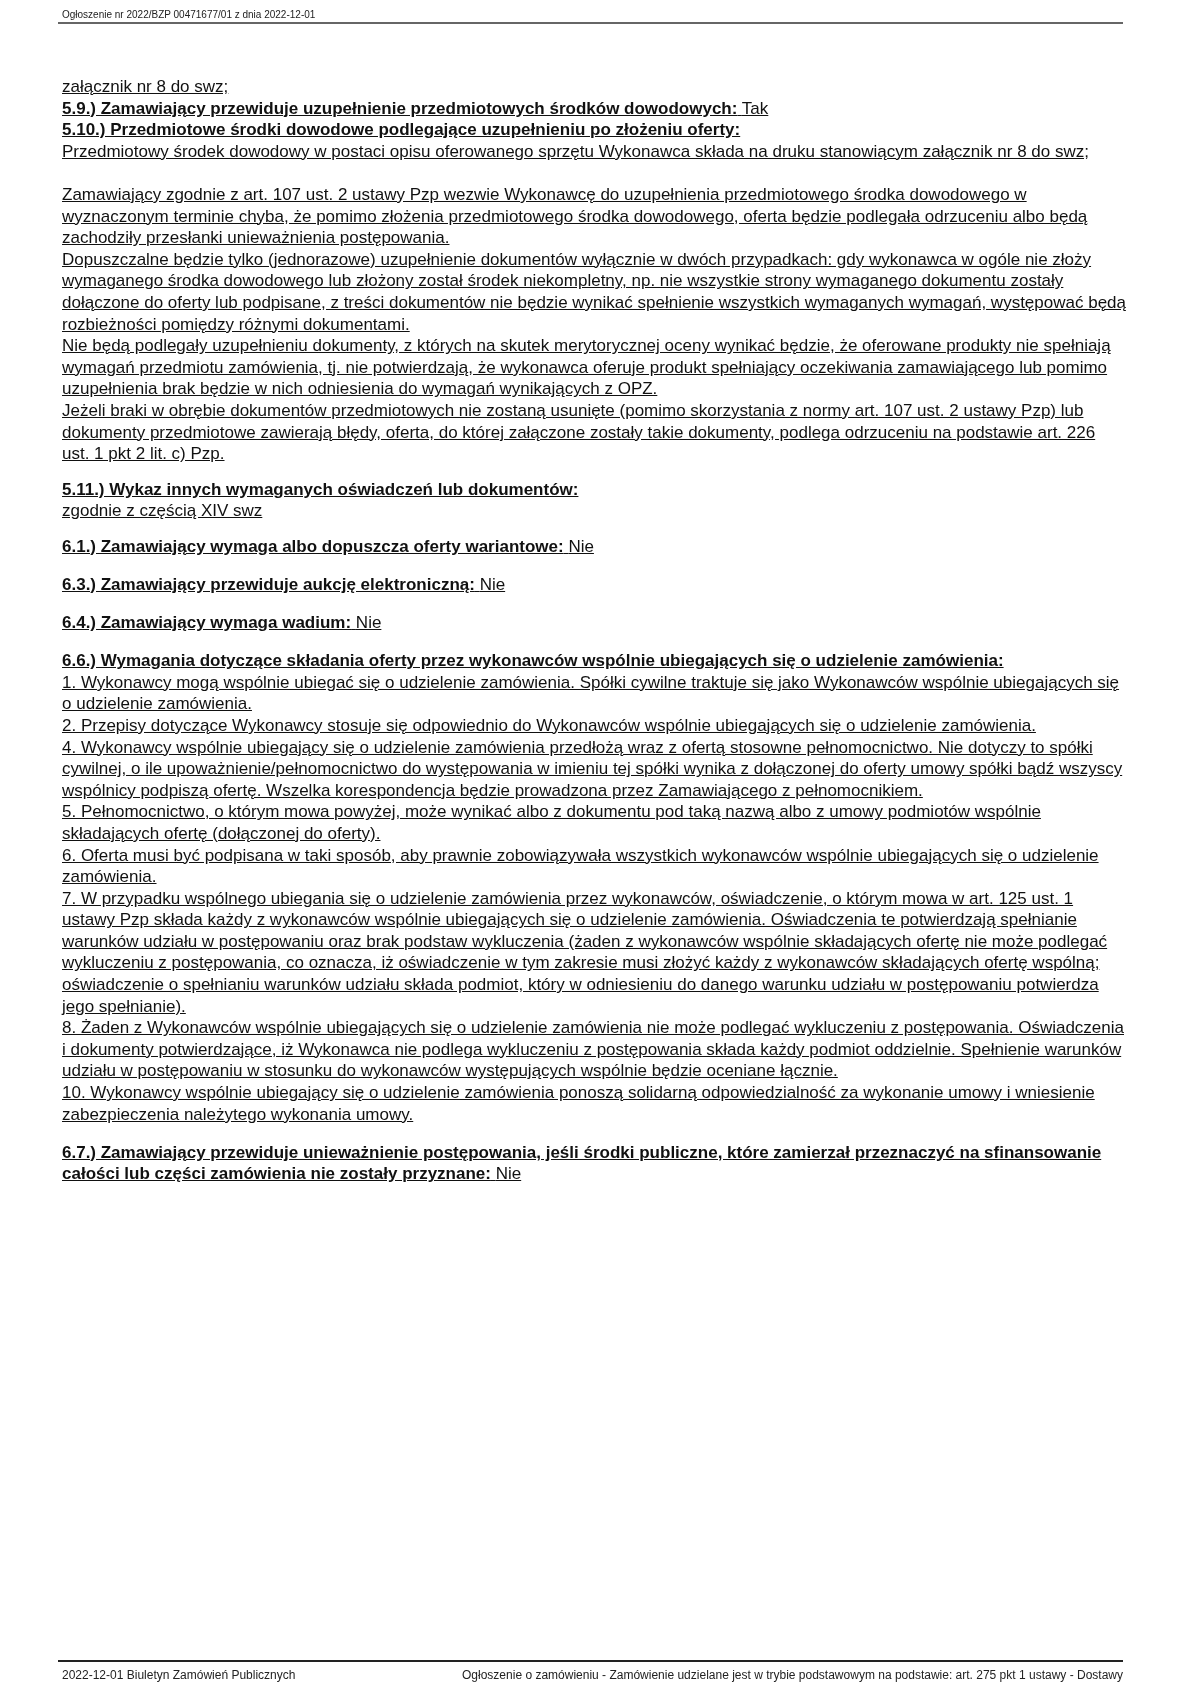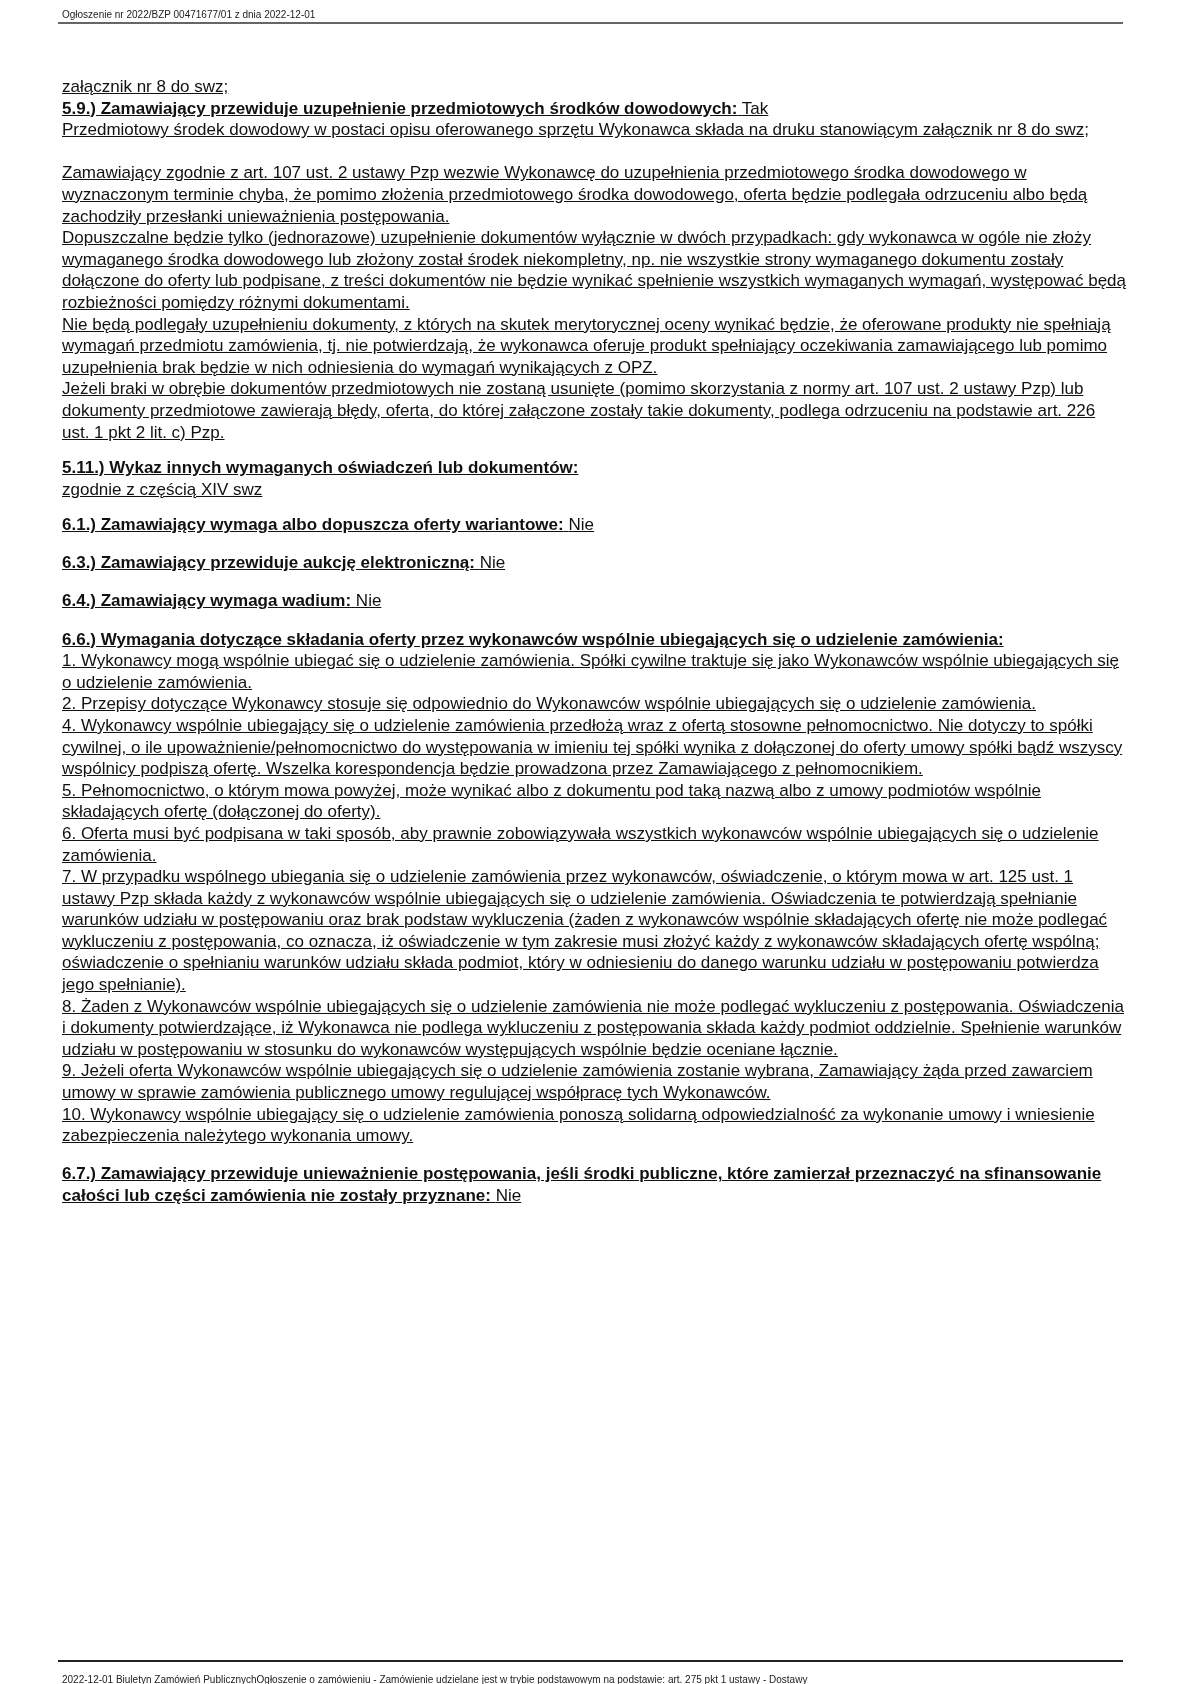--- a/index.html
+++ b/index.html
@@ -12,40 +12,41 @@
              font-size: 17px; line-height: 21.6px; text-decoration: underline; }
   .block { margin: 0 0 14px 0; }
   .q { font-weight: bold; }
   .p { margin: 0; }
   .gap { height: 21.6px; }
   .section-box { background: #c0c0c0; border: 1.5px solid #444; border-top-width: 2px; border-bottom-width: 2px;
                  margin: 4px 0 25px -3px; padding: 1px 0 1px 9px; font-weight: bold; font-size: 17px; line-height: 20px; width: 1075px; }
   .ans-block { margin-bottom: 16.5px; }
   .page-footer { position: absolute; left: 58px; top: 1660px; width: 1065px; }
   .page-footer .ftr-line { height: 1.5px; background: #222; }
-  .page-footer .ftr-row { display: flex; justify-content: flex-start; font-size: 10px; color: #222; padding: 6px 0 0 4px; margin-top: 6px; }
+  .page-footer .ftr-row { display: flex; justify-content: space-between; font-size: 12px; color: #222; padding: 6px 0 0 4px; }
 </style>
 </head>
 <body>
 
 <div class="page-header">
   <div class="hdr-text">Ogłoszenie nr 2022/BZP 00471677/01 z dnia 2022-12-01</div>
   <div class="hdr-line"></div>
 </div>
 
 <div class="content">
 
   <p class="p block">załącznik nr 8 do swz;</p>
 
   <p class="p block">
     <span class="q">5.9.) Zamawiający przewiduje uzupełnienie przedmiotowych środków dowodowych:</span>
     <span>Tak</span>
   </p>
 
   <div class="block">
+    <div class="q">5.10.) Przedmiotowe środki dowodowe podlegające uzupełnieniu po złożeniu oferty:</div>
     <p class="p">Przedmiotowy środek dowodowy w postaci opisu oferowanego sprzętu Wykonawca składa na druku stanowiącym załącznik nr 8 do swz;</p>
     <div class="gap"></div>
     <p class="p">Zamawiający zgodnie z art. 107 ust. 2 ustawy Pzp wezwie Wykonawcę do uzupełnienia przedmiotowego środka dowodowego w wyznaczonym terminie chyba, że pomimo złożenia przedmiotowego środka dowodowego, oferta będzie podlegała odrzuceniu albo będą zachodziły przesłanki unieważnienia postępowania.</p>
     <p class="p">Dopuszczalne będzie tylko (jednorazowe) uzupełnienie dokumentów wyłącznie w dwóch przypadkach: gdy wykonawca w ogóle nie złoży wymaganego środka dowodowego lub złożony został środek niekompletny, np. nie wszystkie strony wymaganego dokumentu zostały dołączone do oferty lub podpisane, z treści dokumentów nie będzie wynikać spełnienie wszystkich wymaganych wymagań, występować będą rozbieżności pomiędzy różnymi dokumentami.</p>
     <p class="p">Nie będą podlegały uzupełnieniu dokumenty, z których na skutek merytorycznej oceny wynikać będzie, że oferowane produkty nie spełniają wymagań przedmiotu zamówienia, tj. nie potwierdzają, że wykonawca oferuje produkt spełniający oczekiwania zamawiającego lub pomimo uzupełnienia brak będzie w nich odniesienia do wymagań wynikających z OPZ.</p>
     <p class="p">Jeżeli braki w obrębie dokumentów przedmiotowych nie zostaną usunięte (pomimo skorzystania z normy art. 107 ust. 2 ustawy Pzp) lub dokumenty przedmiotowe zawierają błędy, oferta, do której załączone zostały takie dokumenty, podlega odrzuceniu na podstawie art. 226 ust. 1 pkt 2 lit. c) Pzp.</p>
   </div>
 
   <div class="block">
     <div class="q">5.11.) Wykaz innych wymaganych oświadczeń lub dokumentów:</div>
@@ -71,21 +72,20 @@
 
   <div class="ans-block">
     <div class="q">6.6.) Wymagania dotyczące składania oferty przez wykonawców wspólnie ubiegających się o udzielenie zamówienia:</div>
     <p class="p">1. Wykonawcy mogą wspólnie ubiegać się o udzielenie zamówienia. Spółki cywilne traktuje się jako Wykonawców wspólnie ubiegających się o udzielenie zamówienia.</p>
     <p class="p">2. Przepisy dotyczące Wykonawcy stosuje się odpowiednio do Wykonawców wspólnie ubiegających się o udzielenie zamówienia.</p>
     <p class="p">4. Wykonawcy wspólnie ubiegający się o udzielenie zamówienia przedłożą wraz z ofertą stosowne pełnomocnictwo. Nie dotyczy to spółki cywilnej, o ile upoważnienie/pełnomocnictwo do występowania w imieniu tej spółki wynika z dołączonej do oferty umowy spółki bądź wszyscy wspólnicy podpiszą ofertę. Wszelka korespondencja będzie prowadzona przez Zamawiającego z pełnomocnikiem.</p>
     <p class="p">5. Pełnomocnictwo, o którym mowa powyżej, może wynikać albo z dokumentu pod taką nazwą albo z umowy podmiotów wspólnie składających ofertę (dołączonej do oferty).</p>
     <p class="p">6. Oferta musi być podpisana w taki sposób, aby prawnie zobowiązywała wszystkich wykonawców wspólnie ubiegających się o udzielenie zamówienia.</p>
     <p class="p">7. W przypadku wspólnego ubiegania się o udzielenie zamówienia przez wykonawców, oświadczenie, o którym mowa w art. 125 ust. 1 ustawy Pzp składa każdy z wykonawców wspólnie ubiegających się o udzielenie zamówienia. Oświadczenia te potwierdzają spełnianie warunków udziału w postępowaniu oraz brak podstaw wykluczenia (żaden z wykonawców wspólnie składających ofertę nie może podlegać wykluczeniu z postępowania, co oznacza, iż oświadczenie w tym zakresie musi złożyć każdy z wykonawców składających ofertę wspólną; oświadczenie o spełnianiu warunków udziału składa podmiot, który w odniesieniu do danego warunku udziału w postępowaniu potwierdza jego spełnianie).</p>
     <p class="p">8. Żaden z Wykonawców wspólnie ubiegających się o udzielenie zamówienia nie może podlegać wykluczeniu z postępowania. Oświadczenia i dokumenty potwierdzające, iż Wykonawca nie podlega wykluczeniu z postępowania składa każdy podmiot oddzielnie. Spełnienie warunków udziału w postępowaniu w stosunku do wykonawców występujących wspólnie będzie oceniane łącznie.</p>
-    <p class="p">9. Jeżeli oferta Wykonawców wspólnie ubiegających się o udzielenie zamówienia zostanie wybrana, Zamawiający żąda przed zawarciem umowy w sprawie zamówienia publicznego umowy regulującej współpracę tych Wykonawców.</p>
     <p class="p">10. Wykonawcy wspólnie ubiegający się o udzielenie zamówienia ponoszą solidarną odpowiedzialność za wykonanie umowy i wniesienie zabezpieczenia należytego wykonania umowy.</p>
   </div>
 
   <p class="p">
     <span class="q">6.7.) Zamawiający przewiduje unieważnienie postępowania, jeśli środki publiczne, które zamierzał przeznaczyć na sfinansowanie całości lub części zamówienia nie zostały przyznane:</span>
     <span>Nie</span>
   </p>
 
 </div>
 

